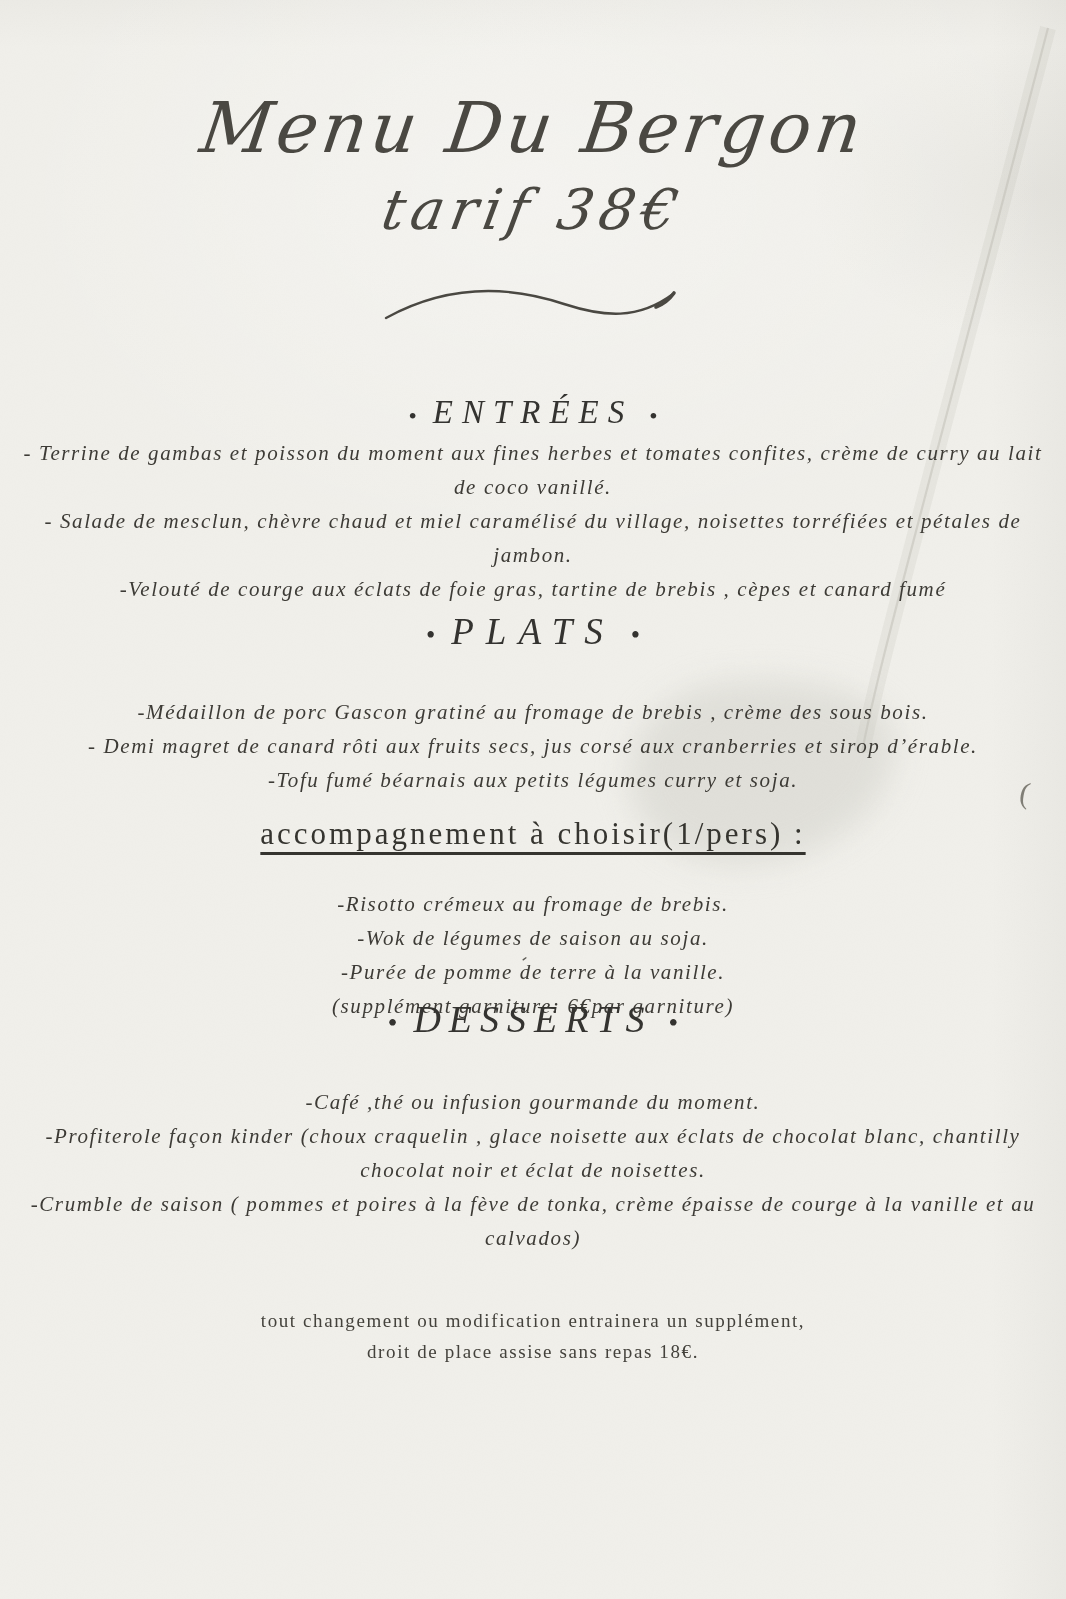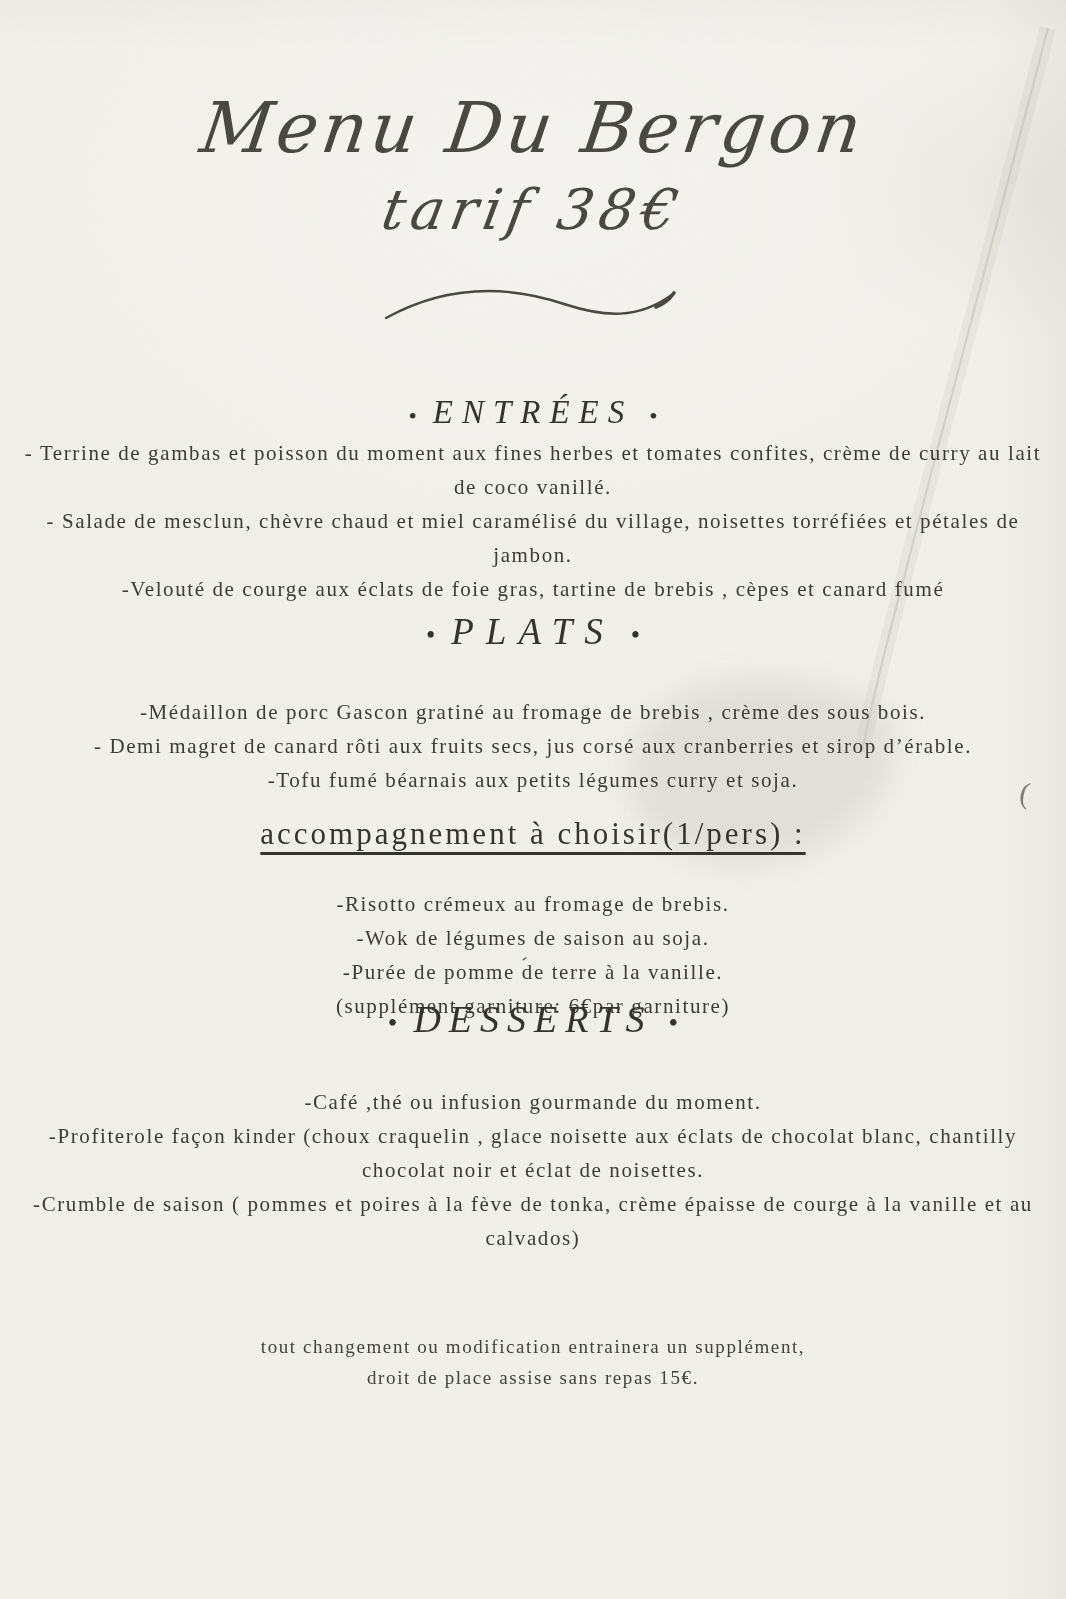--- a/index.html
+++ b/index.html
@@ -64,26 +64,26 @@
     margin-top:16px;
     font-style:normal;
     font-size:31px;line-height:42px;
     letter-spacing:3px;
     text-decoration:underline;
     text-decoration-thickness:2.5px;
     text-underline-offset:8px;
     color:#35342f;
   }
   
-  p.item{margin:0;font-size:21px;line-height:34px;letter-spacing:1.6px;color:#3d3b36;}
+  p.item{margin:0;font-size:21px;line-height:34px;letter-spacing:1.6px;color:#3d3b36;font-style:italic;}
   .plats-items{margin-top:40px;}
   .acc-items{margin-top:32px;}
   .note{position:relative;z-index:1;}
   .desserts-items{margin-top:42px;}
-  .footer{margin-top:76px;}
+  .footer{margin-top:50px;}
   .footer p{margin:0;font-size:19px;line-height:31px;letter-spacing:1.6px;color:#44423c;}
   
   .pen-mark{
     position:absolute;left:1020px;top:776px;
     font-size:30px;color:#807e76;transform:rotate(10deg);
     pointer-events:none;
   }
   .small-mark{
     position:absolute;left:521px;top:948px;
     font-size:17px;color:#5a5852;transform:rotate(-35deg);
@@ -154,17 +154,17 @@
       <h2 class="sec-head head-desserts"><span class="dot">•</span><span>DESSERTS</span><span class="dot">•</span></h2>
       <div class="desserts-items">
         <p class="item">-Café ,thé ou infusion gourmande du moment.</p>
         <p class="item">-Profiterole façon kinder (choux craquelin , glace noisette aux éclats de chocolat blanc, chantilly chocolat noir et éclat de noisettes.</p>
         <p class="item">-Crumble de saison ( pommes et poires à la fève de tonka, crème épaisse de courge à la vanille et au calvados)</p>
       </div>
     </section>
 
     <footer class="footer">
       <p>tout changement ou modification entrainera un supplément,</p>
-      <p>droit de place assise sans repas 15€.</p>
+      <p>droit de place assise sans repas 18€.</p>
     </footer>
 
   </div>
 </div>
 
 </body></html>

